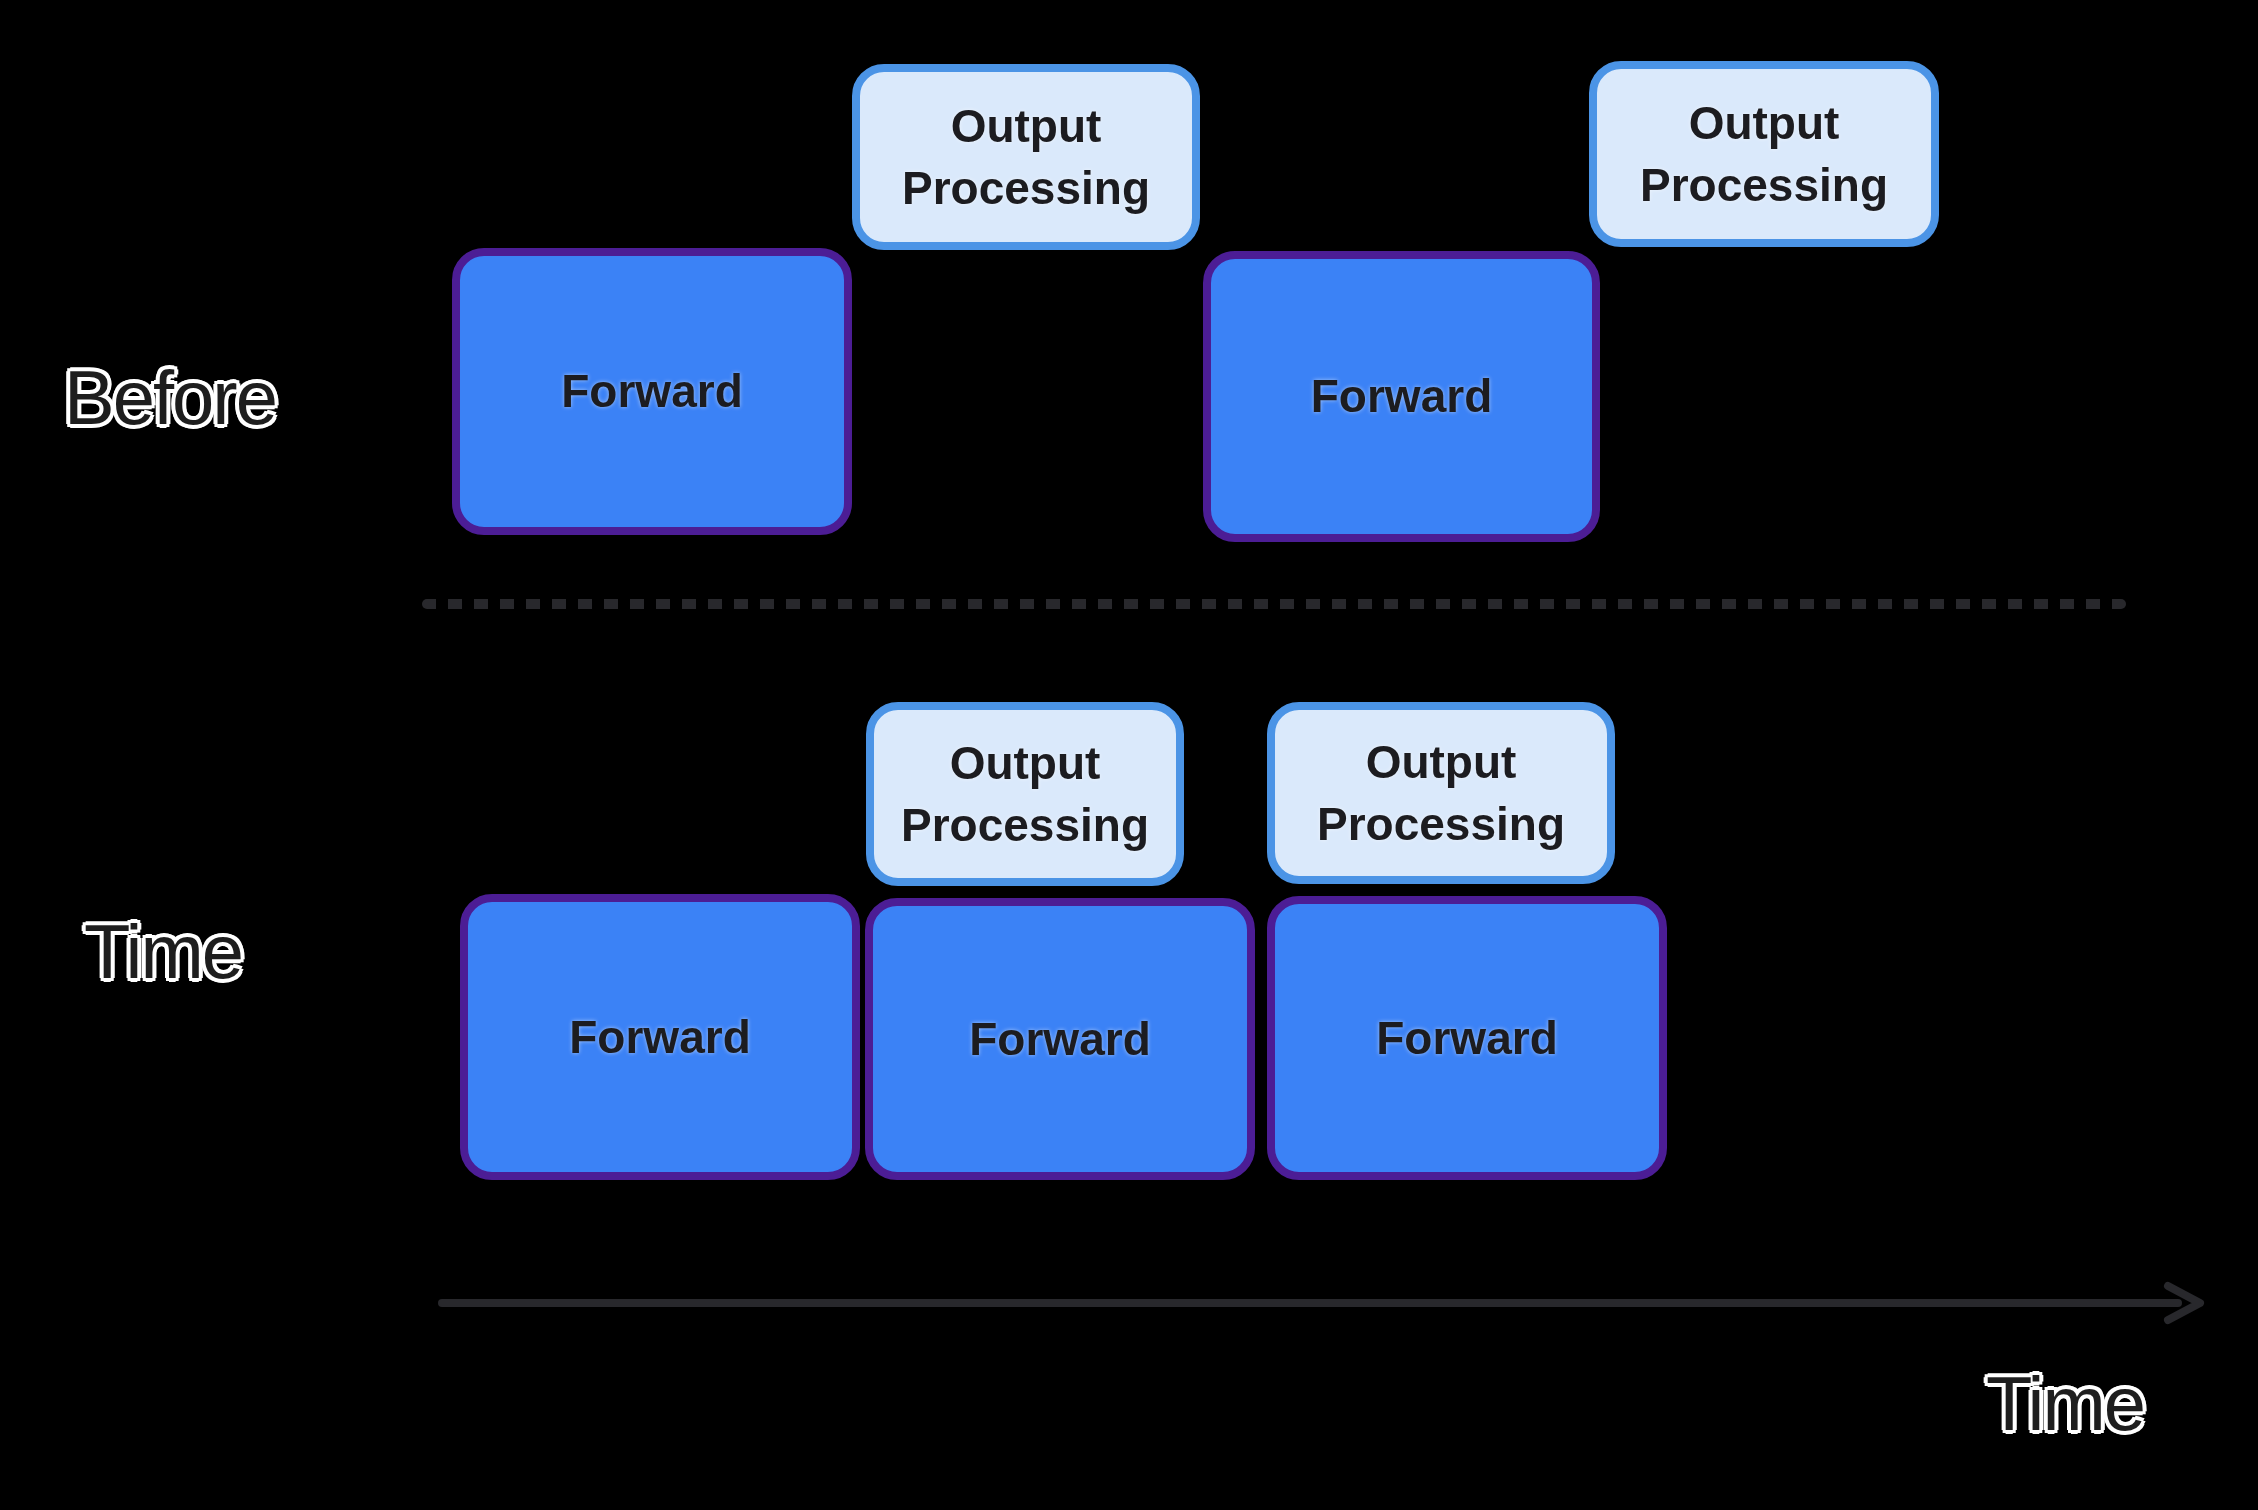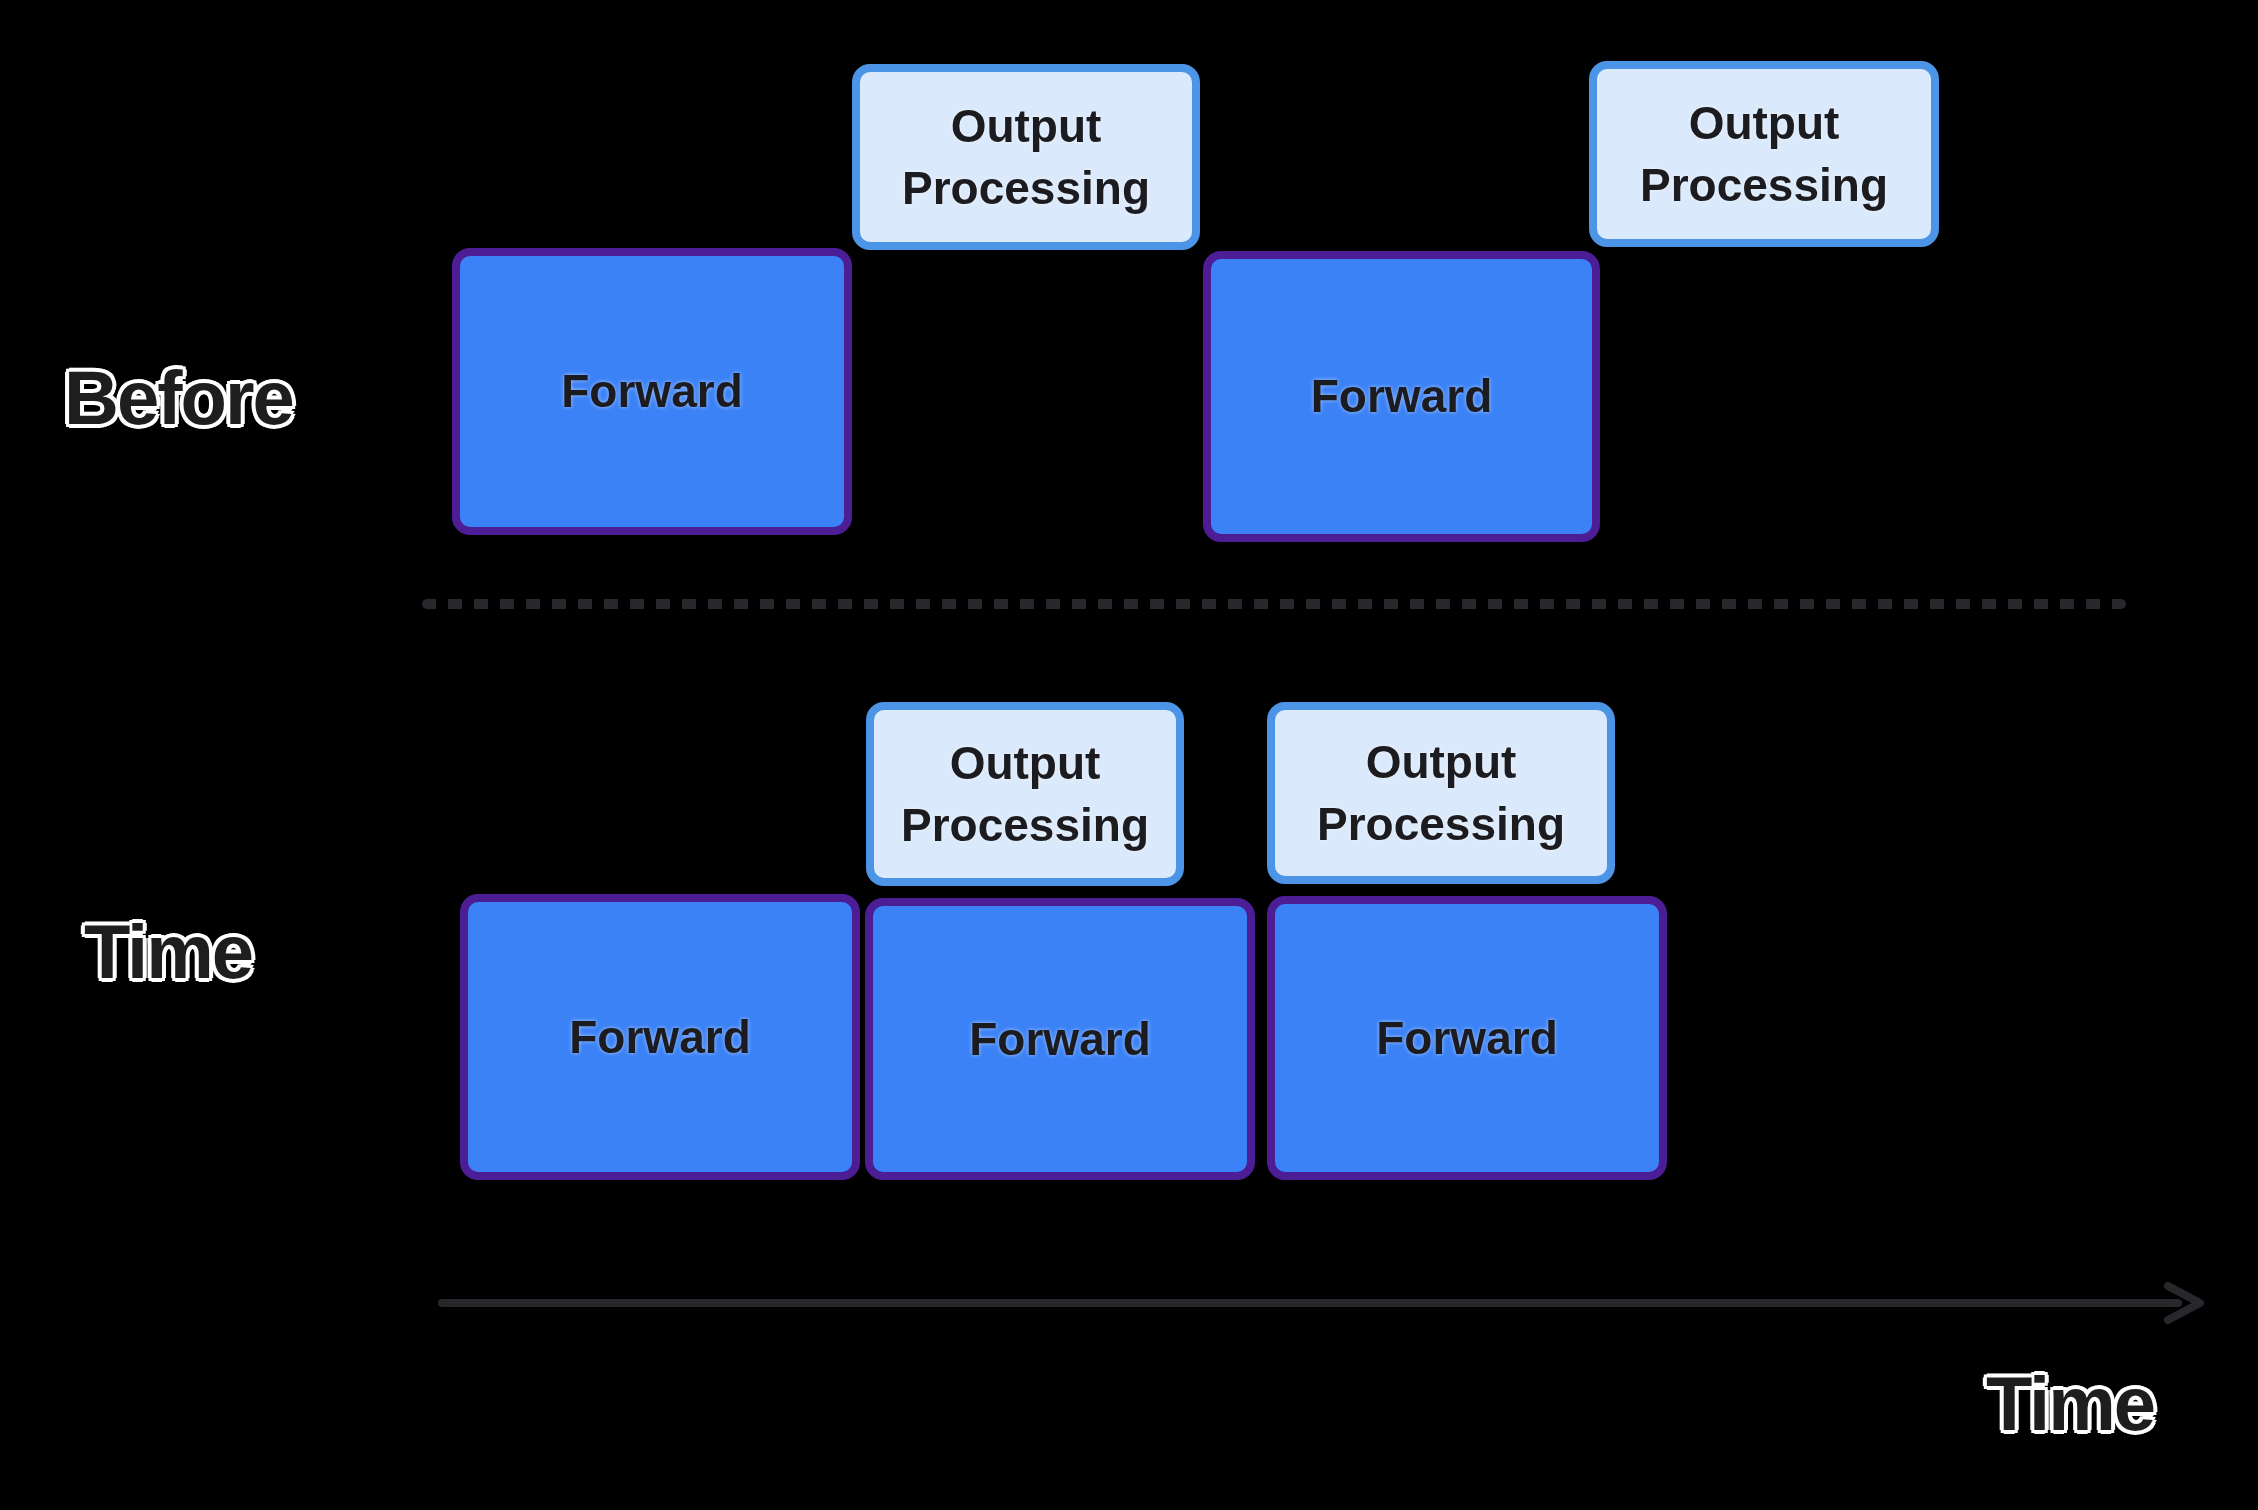--- a/index.html
+++ b/index.html
@@ -13,40 +13,40 @@
     height: 1510px;
     background: #000000;
     overflow: hidden;
     font-family: "Liberation Sans", "DejaVu Sans", sans-serif;
   }
 
   
   .section-label {
     position: absolute;
     font-size: 76px;
-    font-weight: 700;
+    font-weight: 400;
     letter-spacing: -2px;
     line-height: 1;
     color: #1e1e1e;
     text-shadow:
       -3px -3px 0 #ffffff,  3px -3px 0 #ffffff,
       -3px  3px 0 #ffffff,  3px  3px 0 #ffffff,
       -4px  0   0 #ffffff,  4px  0   0 #ffffff,
        0   -4px 0 #ffffff,  0    4px 0 #ffffff;
     white-space: nowrap;
   }
   #before-label { left: 64px;  top: 360px; }
   #after-label  { left: 84px;  top: 914px; }
   #time-label   { left: 1986px; top: 1366px; }
 
   
   .box {
     position: absolute;
     box-sizing: border-box;
-    border-radius: 18px;
+    border-radius: 32px;
     display: flex;
     align-items: center;
     justify-content: center;
     text-align: center;
   }
   .box .box-label {
     font-size: 46px;
     font-weight: 700;
     line-height: 1.35;
     color: #1c1c20;

